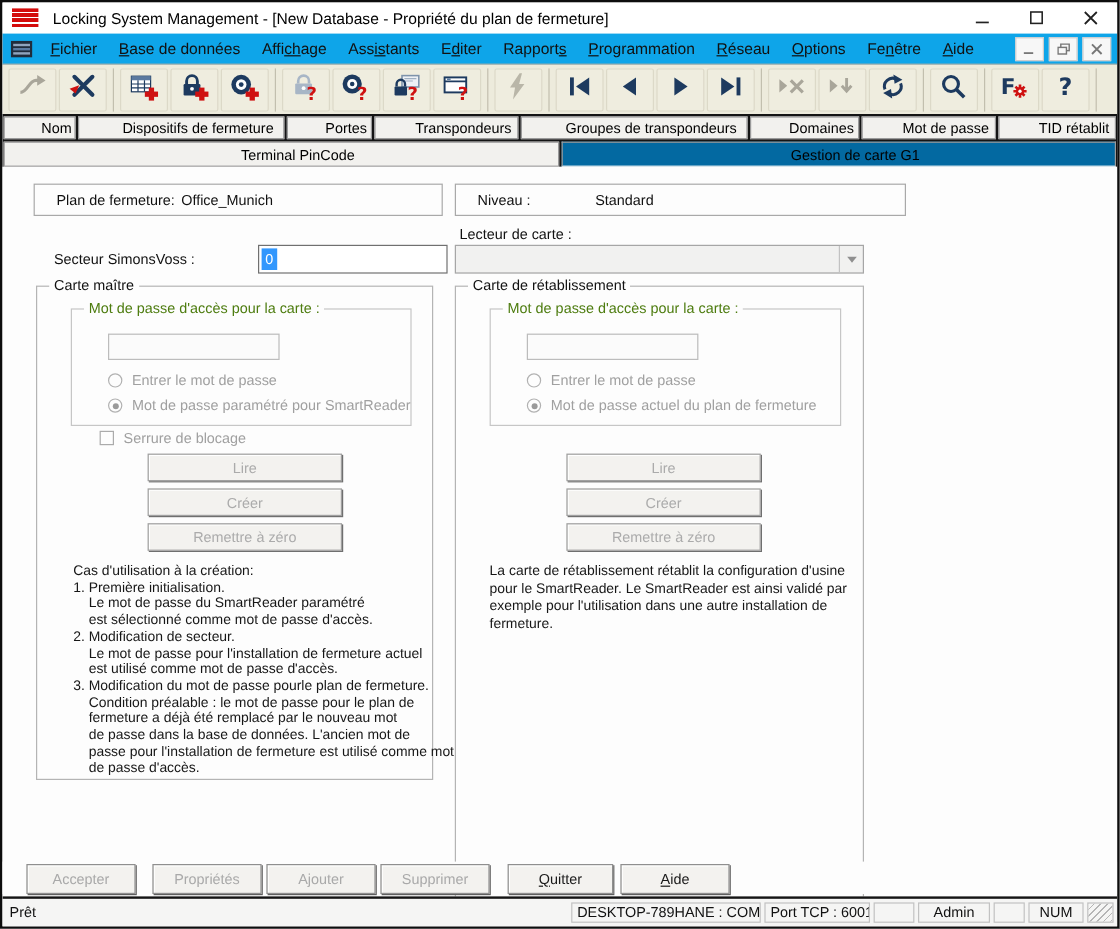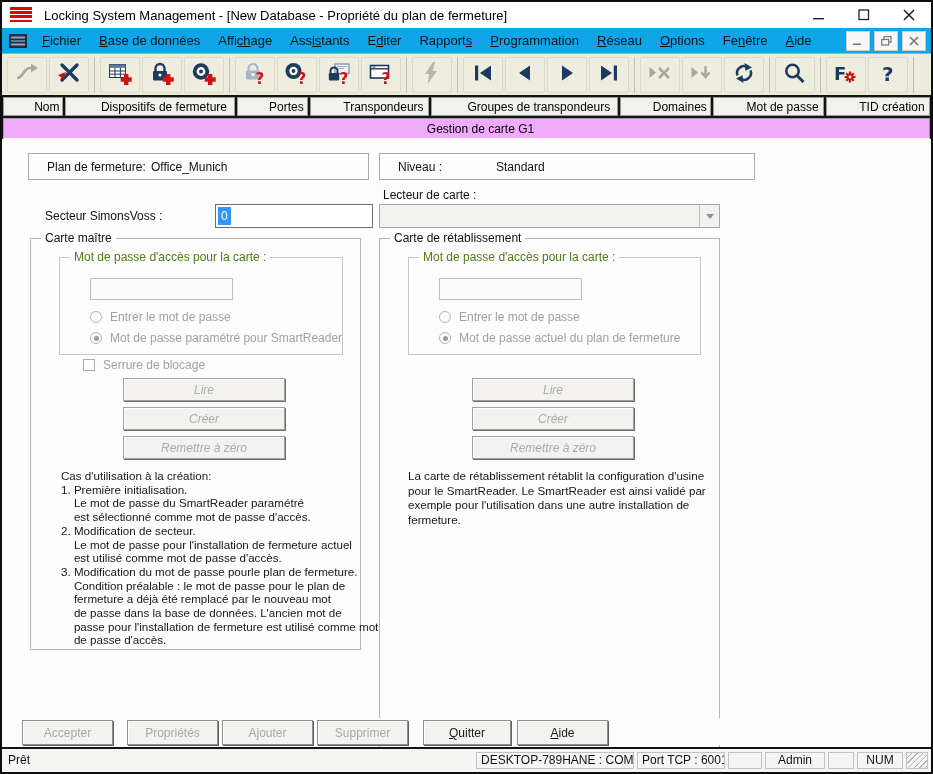--- a/index.html
+++ b/index.html
@@ -32,21 +32,21 @@
   .tsep{width:1px;height:36px;background:#c2bfae;margin:0 4px;flex:0 0 auto;}
 
   
   .tabband{position:absolute;top:93px;left:0;right:0;height:44px;background:#141414;}
   .tabrow{display:flex;gap:2px;padding:0 1px;}
   .tabrow.row1{height:19px;margin-top:2px;}
   .tabrow.row2{height:21px;margin-top:2px;}
   .tab{background:#f2f1ee;border:1px solid #9a9a9a;display:flex;align-items:center;justify-content:center;
        font-size:12px;color:#000;box-sizing:border-box;white-space:nowrap;overflow:hidden;padding-left:28px;}
   .tabrow.row2 .tab{flex:1;}
-  .tab.active{background:#f0abfc;border-bottom:1px solid #fdfdfd;}
+  .tab.active{background:#0369a1;border-bottom:1px solid #fdfdfd;}
 
   
   .panel{position:absolute;top:137px;left:0;right:0;bottom:25px;background:#fdfdfd;font-size:12px;color:#111;}
   .fieldbox{position:absolute;height:27px;border:1px solid #a9a9a9;background:#fdfdfd;box-sizing:border-box;}
   .planbox{left:26px;top:14px;width:341px;}
   .nivbox{left:377px;top:14px;width:376px;}
   .flabel,.fvalue{position:absolute;top:50%;transform:translateY(-50%);white-space:nowrap;}
   .flabel{left:18px;}
   .planbox .fvalue{left:122px;}
   .nivbox .fvalue{left:116px;}
@@ -73,21 +73,21 @@
   .radio.r1{top:52px;} .radio.r2{top:73px;}
   .rdot{width:12px;height:12px;border:1px solid #b2b2b2;border-radius:50%;background:#fdfdfd;box-sizing:border-box;
         display:inline-flex;align-items:center;justify-content:center;flex:0 0 auto;}
   .radio.selected .rdot::after{content:"";width:5px;height:5px;border-radius:50%;background:#9a9a9a;}
   .rlabel{margin-left:8px;color:#a0a0a0;font-size:12px;white-space:nowrap;}
   .check{position:absolute;left:52px;top:119px;display:flex;align-items:center;}
   .cbox{width:12px;height:12px;border:1px solid #ababab;background:#fdfdfd;box-sizing:border-box;flex:0 0 auto;}
   .stackbtns{position:absolute;left:92px;top:139px;width:162px;}
   .gbtn{display:block;width:162px;height:23px;margin-bottom:6px;background:#f3f2ef;border:1px solid #a0a0a0;
         box-shadow:inset 1px 1px 0 #ffffff,1px 1px 0 #6f6f6f;font-family:"Liberation Sans",sans-serif;
-        font-size:12px;color:#ababab;text-align:center;line-height:21px;box-sizing:border-box;font-style:italic;}
+        font-size:12px;color:#ababab;text-align:center;line-height:21px;box-sizing:border-box;}
   .infotext{position:absolute;white-space:pre;color:#161616;}
   .gmaitre .infotext{left:30px;top:230px;font-size:11.6px;line-height:13.7px;}
   .gretab .infotext{left:28px;top:230px;font-size:11.6px;line-height:14.6px;}
 
   
   .btnrow{position:absolute;left:0;right:0;top:716px;height:27px;background:#fdfdfd;}
   .dlgbtn{position:absolute;top:2px;height:25px;background:#f3f2ef;border:1px solid #8f8f8f;
           box-shadow:inset 1px 1px 0 #ffffff,1px 1px 0 #5f5f5f;font-family:"Liberation Sans",sans-serif;
           font-size:12px;text-align:center;line-height:23px;box-sizing:border-box;color:#1a1a1a;}
   .dlgbtn.disabled{color:#a9a9a9;}
@@ -324,23 +324,24 @@
 
   <div class="tabband">
     <div class="tabrow row1">
         <div class="tab" style="flex-grow: 45;">Nom</div>
         <div class="tab" style="flex-grow: 150;">Dispositifs de fermeture</div>
         <div class="tab" style="flex-grow: 60;">Portes</div>
         <div class="tab" style="flex-grow: 95;">Transpondeurs</div>
         <div class="tab" style="flex-grow: 150;">Groupes de transpondeurs</div>
         <div class="tab" style="flex-grow: 70;">Domaines</div>
         <div class="tab" style="flex-grow: 90;">Mot de passe</div>
-        <div class="tab" style="flex-grow: 90;">TID création</div>
+        <div class="tab" style="flex-grow: 90;">TID rétablit</div>
       </div>
     <div class="tabrow row2">
+        <div class="tab">Terminal PinCode</div>
         <div class="tab active">Gestion de carte G1</div>
       </div>
   </div>
 
   <div class="panel">
 
     <div class="fieldbox planbox">
       <span class="flabel">Plan de fermeture:</span>
       <span class="fvalue">Office_Munich</span>
     </div>

